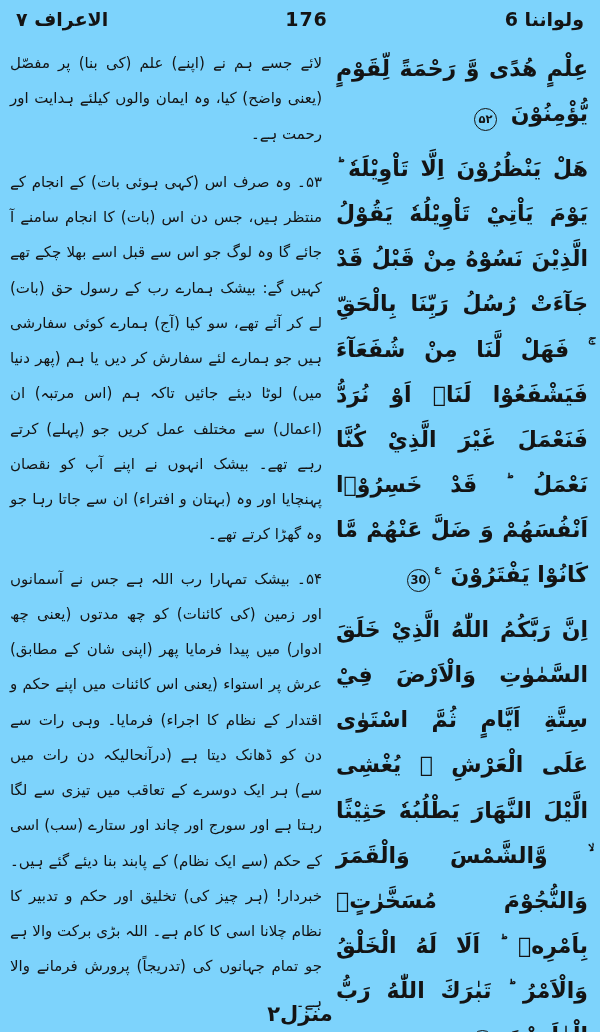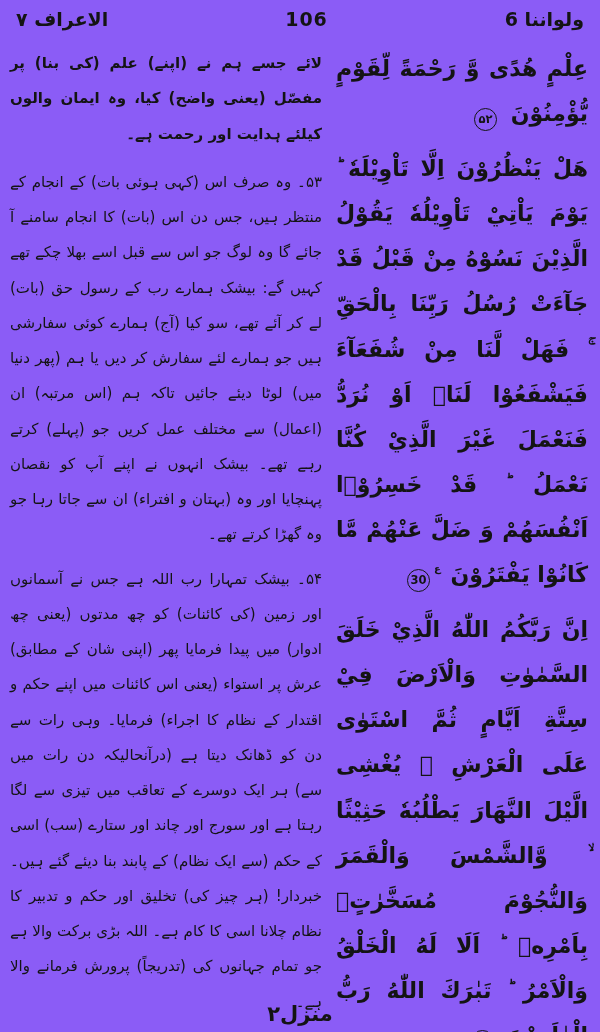--- a/index.html
+++ b/index.html
@@ -1,20 +1,20 @@
 <!DOCTYPE html>
 <html lang="ur"><head>
 <meta charset="utf-8">
 <style>
   html,body { margin:0; padding:0; background:#e8e8e8; }
   .page {
     position:relative;
     width:600px; height:1032px;
     margin:0 auto;
-    background:#8b5cf6;
+    background:#7dd3fc;
     color:#141414;
     font-family:"DejaVu Sans", sans-serif;
     overflow:hidden;
   }
   
   .page-header {
     display:flex;
     justify-content:space-between;
     align-items:flex-start;
     padding:8px 16px 0 16px;
@@ -68,41 +68,41 @@
   }
 
   .urdu-col {
     flex:1 1 auto;
     direction:rtl;
     text-align:justify;
     font-size:15px;
     line-height:2.35;
   }
   .urdu-para { margin:0 0 9px 0; }
-  .urdu-para.first { margin-bottom:13px;font-weight:bold; }
+  .urdu-para.first { margin-bottom:13px; }
 
   
   .page-footer {
     position:absolute;
     left:0; right:0;
     bottom:6px;
     text-align:center;
     font-size:21px;
     font-weight:bold;
     direction:rtl;
   }
 </style>
 </head>
 <body>
 
 <div class="page">
 
   <div class="page-header">
     <span class="hdr left">الاعراف ۷</span>
-    <span class="hdr center">106</span>
+    <span class="hdr center">176</span>
     <span class="hdr right">ولواننا 6</span>
   </div>
 
   <div class="content">
 
     <div class="arabic-col">
 
       <div class="ayah-block">
         <span>عِلْمٍ هُدًى وَّ رَحْمَةً لِّقَوْمٍ يُّؤْمِنُوْنَ</span>
         <span class="ruku-mark"></span><span class="verse-badge">۵۲</span>

